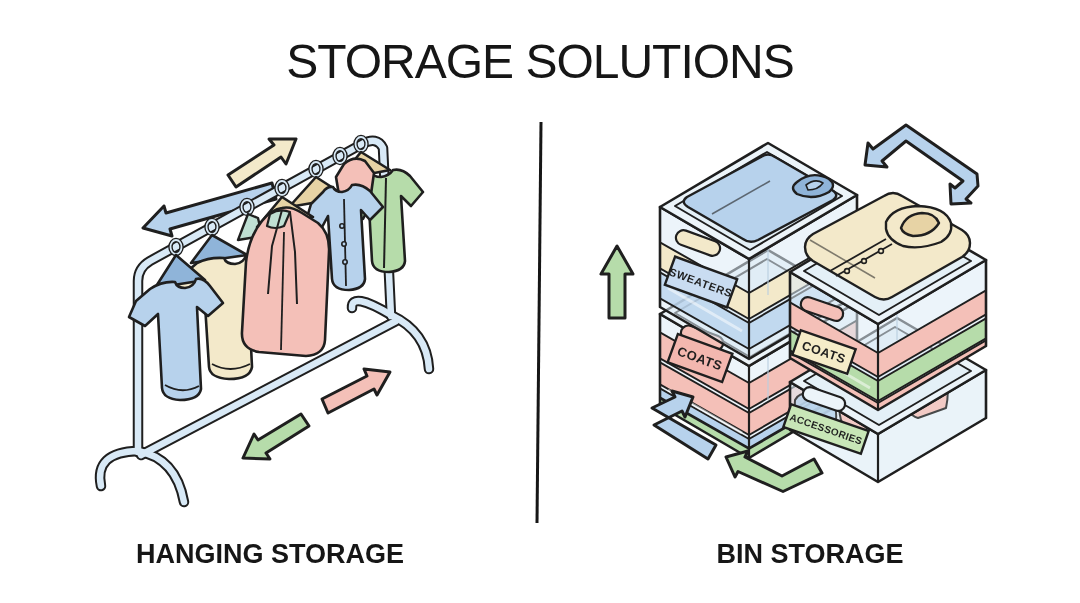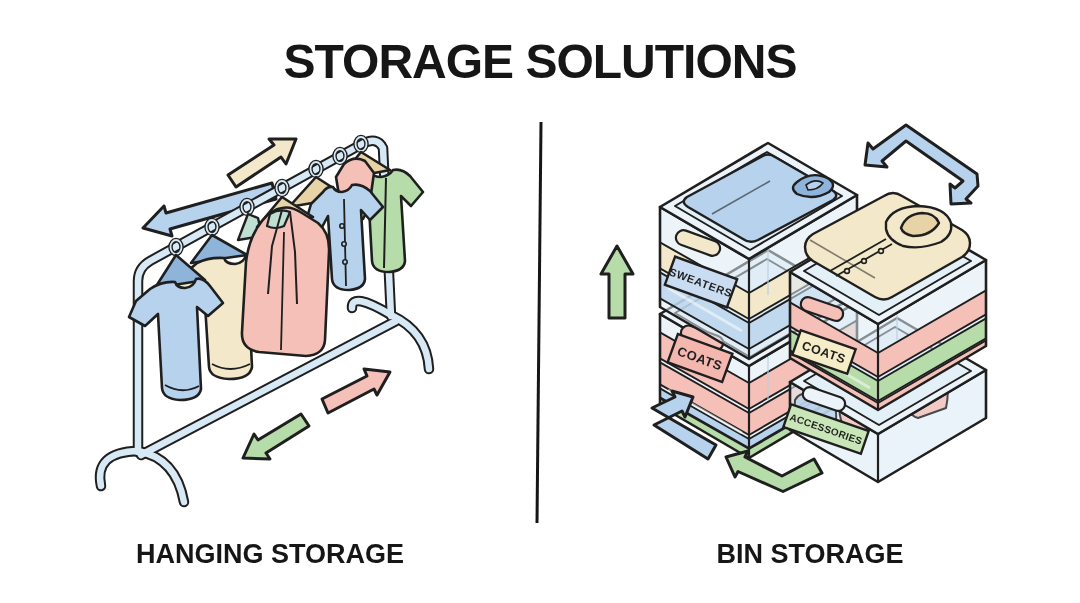--- a/index.html
+++ b/index.html
@@ -6,21 +6,21 @@
     --ink:#1f1f1f; --tube:#d8e9f6; --glass:#dcebf5; --rim:#ecf4f9;
     --blue:#b7d2ec; --blue_deep:#8fb4d9; --cream:#f3e9ca; --cream_deep:#e7d3a5;
     --red:#f4c0b8; --red_deep:#eda89f; --green:#b6dcaa; --green_deep:#9ccb8c;
     --teal:#bfdfd3; --label_blue:#c9dcf1; --label_red:#f3b7af; --label_yellow:#f5ecc8;
     --label_green:#c8e6b7; --paper:#ffffff; --divider:#161616; --text:#161616;
   }
   html,body{margin:0;padding:0;background:#e8e8e8;}
   .stage{position:relative;width:1080px;height:603px;background:var(--paper);
          overflow:hidden;font-family:"Liberation Sans",sans-serif;margin:0 auto;}
   .title{position:absolute;left:0;top:34px;width:1080px;text-align:center;
-         font-size:48px;font-weight:700;letter-spacing:-1px;color:var(--text);}
+         font-size:48px;font-weight:400;letter-spacing:-1px;color:var(--text);}
   .caption{position:absolute;top:539px;text-align:center;font-size:27px;
            font-weight:800;letter-spacing:0px;color:var(--text);}
   .caption.left{left:0;width:540px;}
   .caption.right{left:540px;width:540px;}
   svg{position:absolute;left:0;top:0;}
   svg text{font-family:"Liberation Sans","DejaVu Sans",sans-serif;font-weight:bold;fill:var(--ink);}
 </style>
 </head>
 <body>
 

